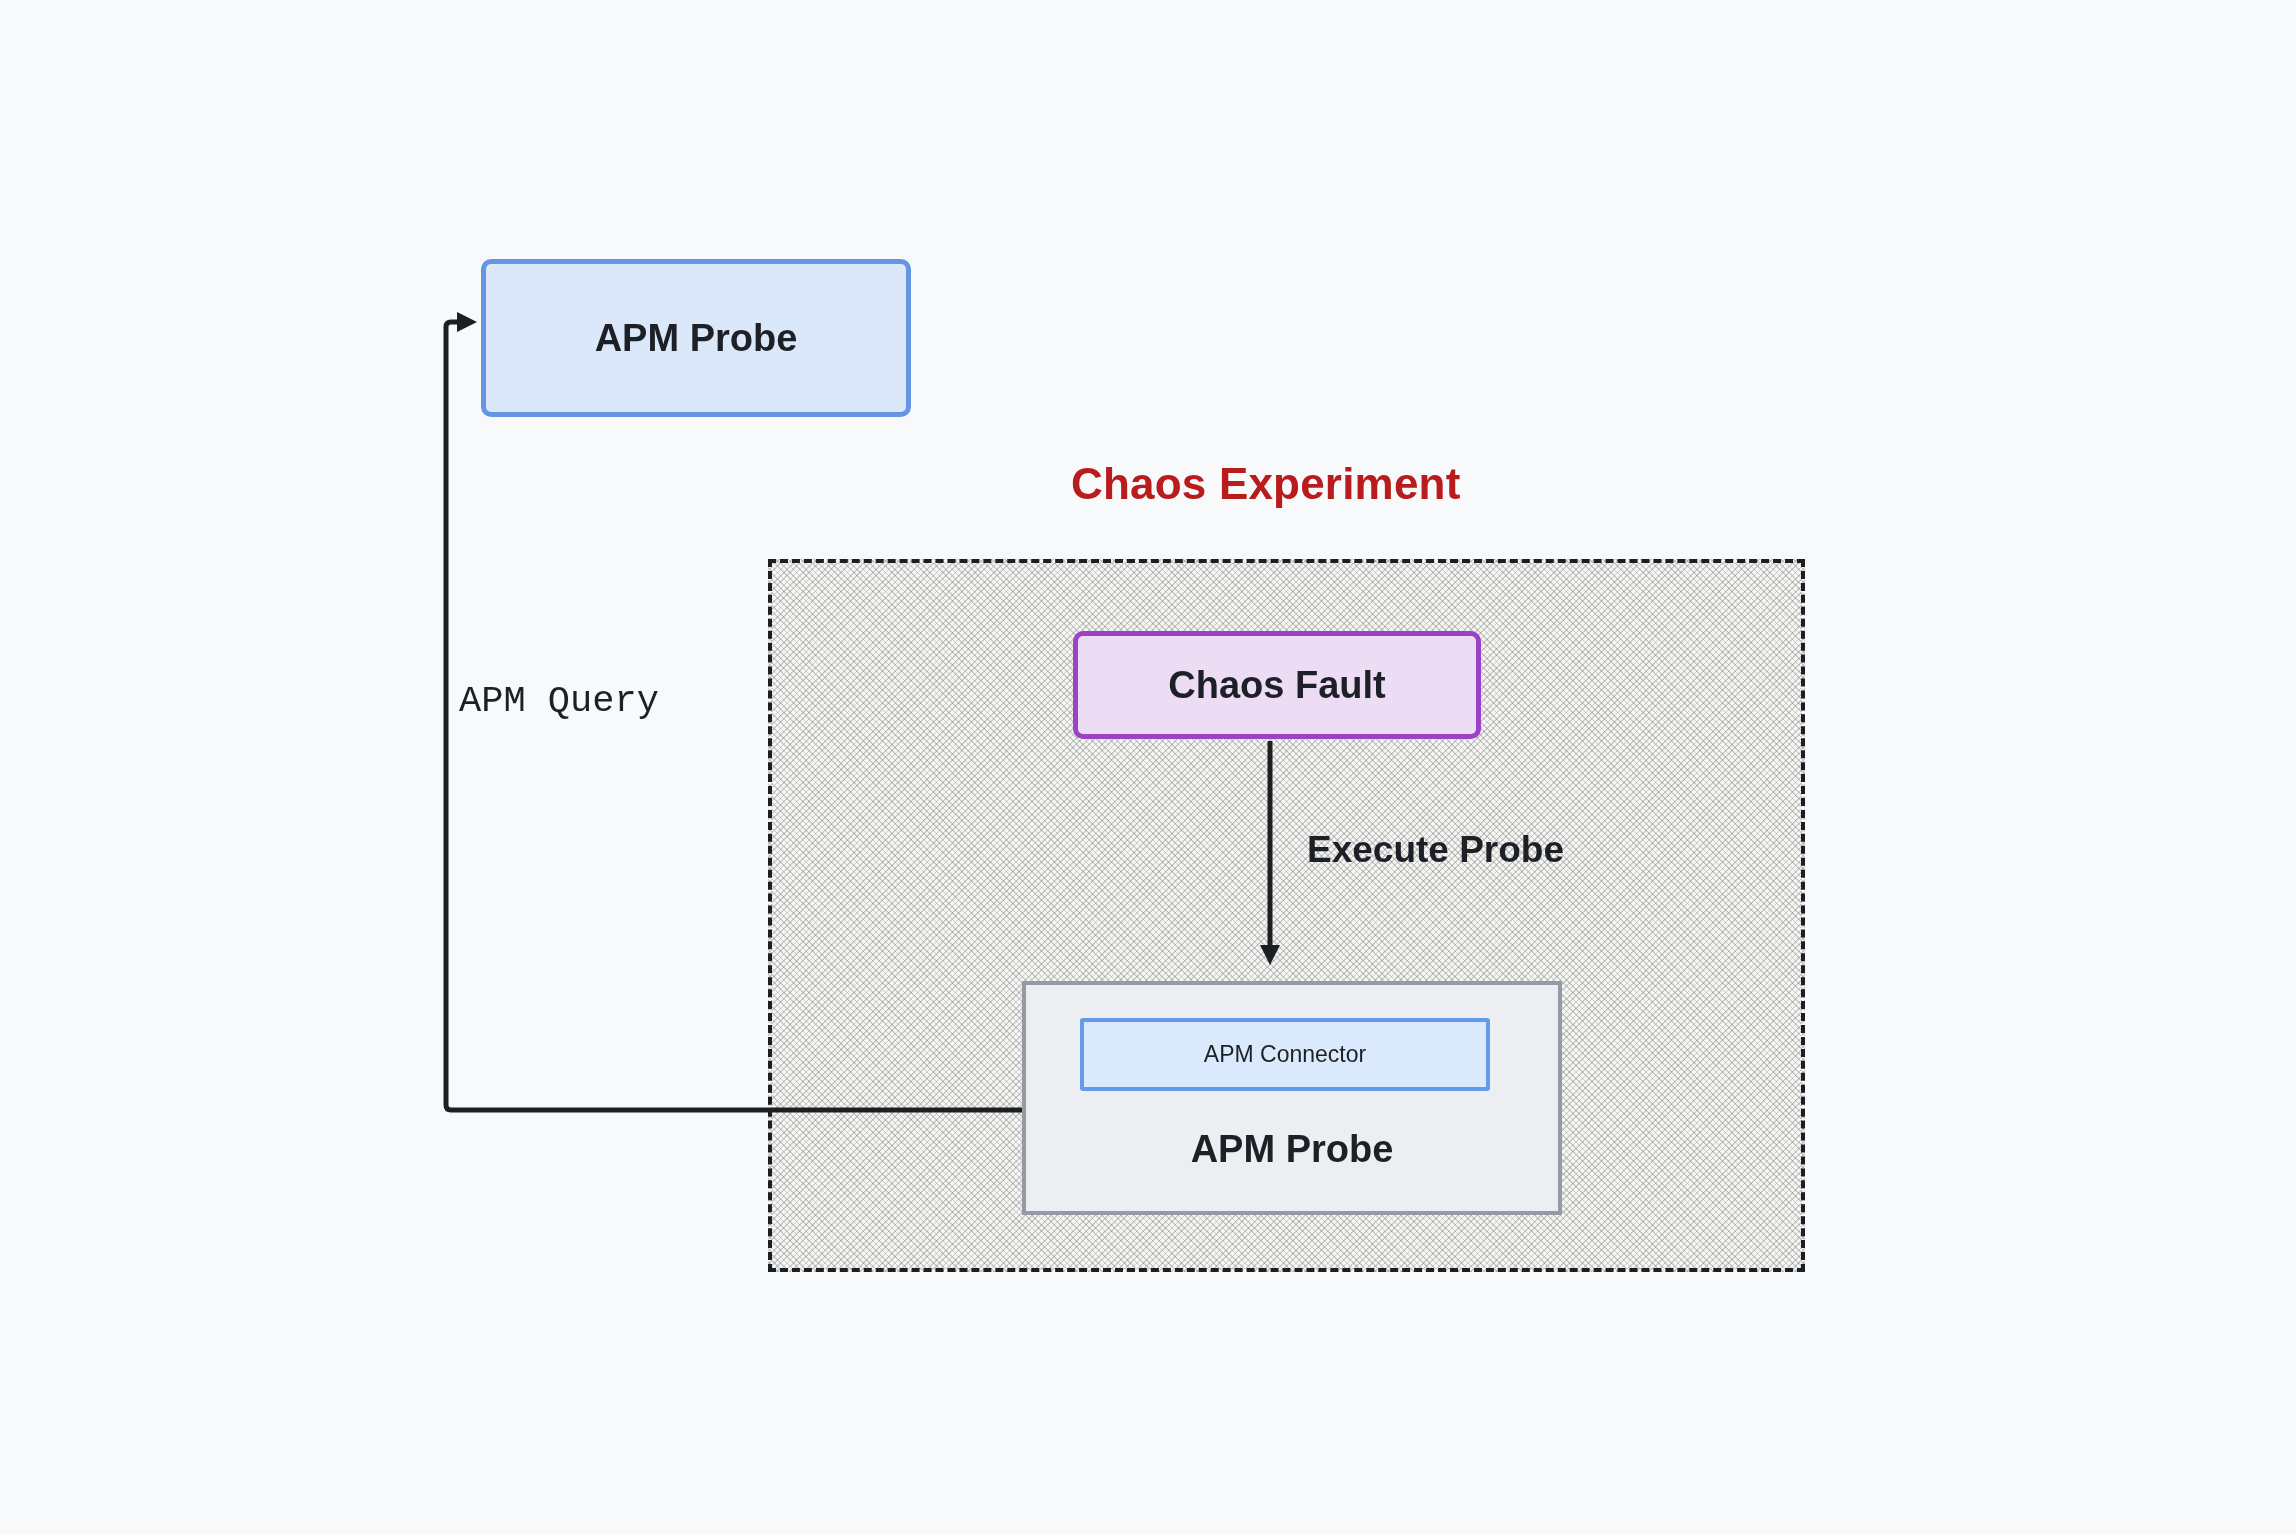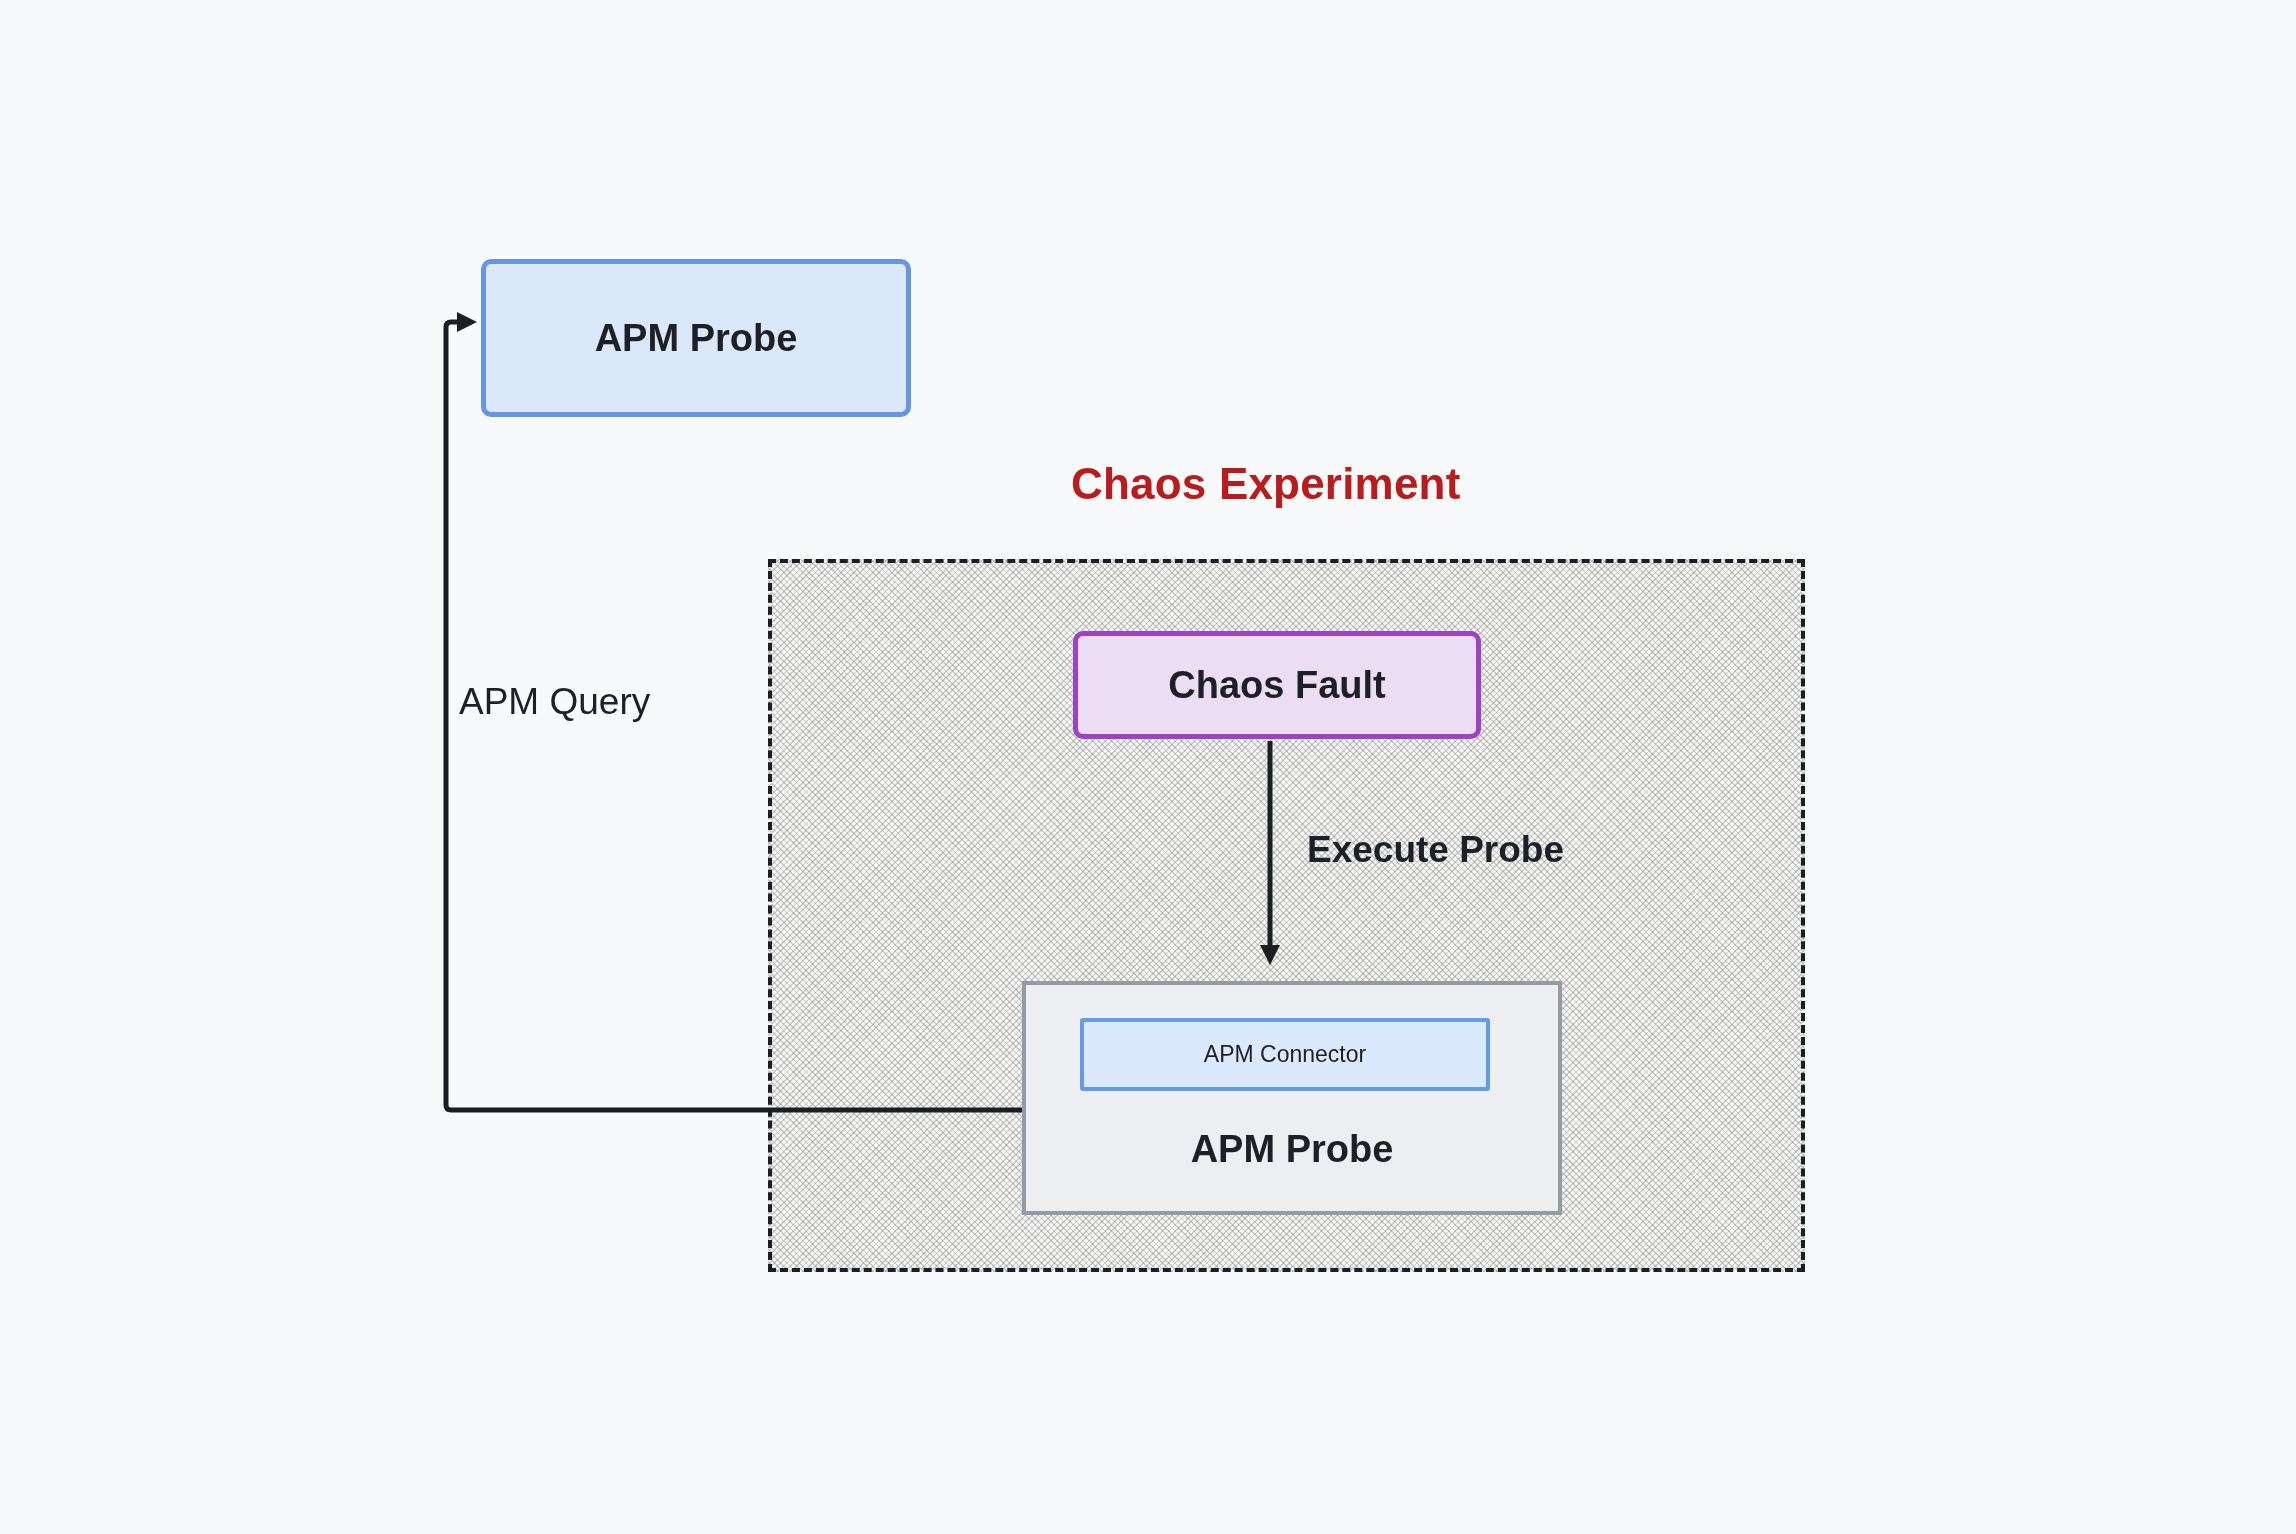--- a/index.html
+++ b/index.html
@@ -128,21 +128,21 @@
   
   .edge-label {
     position: absolute;
     font-size: 37px;
     font-weight: 500;
     line-height: 1;
     color: #1d2127;
     z-index: 3;
     white-space: nowrap;
   }
-  .label-apm-query   { left: 459px;  top: 683px; }
+  .label-apm-query   { left: 459px;  top: 683px; font-family: Liberation Mono, monospace; }
   .label-execute-probe { left: 1307px; top: 831px; font-weight: bold; }
 </style>
 </head>
 <body>
 
 <div class="canvas">
 
   <div class="hatch-region"></div>
   <div class="group-title">Chaos Experiment</div>
 

